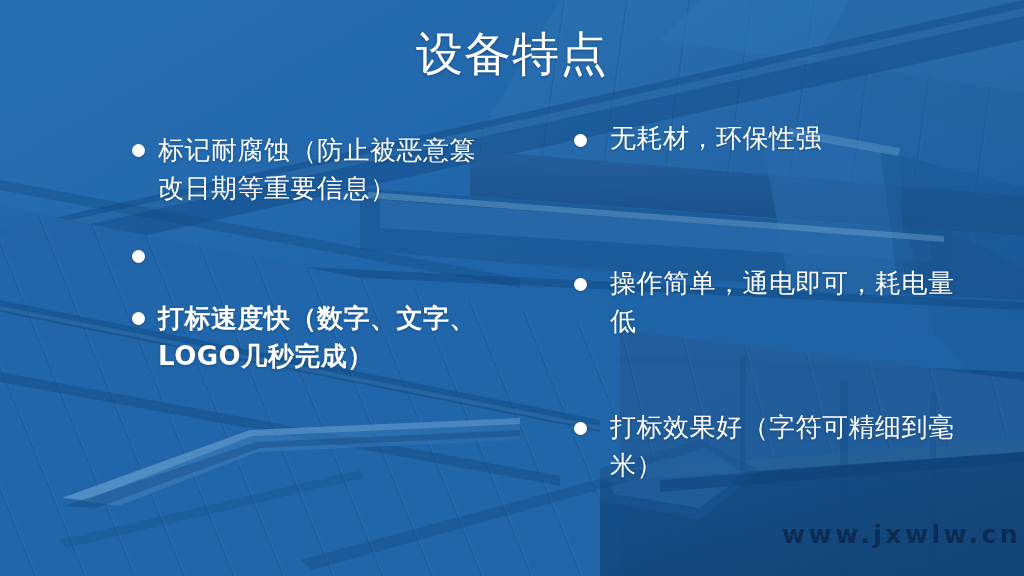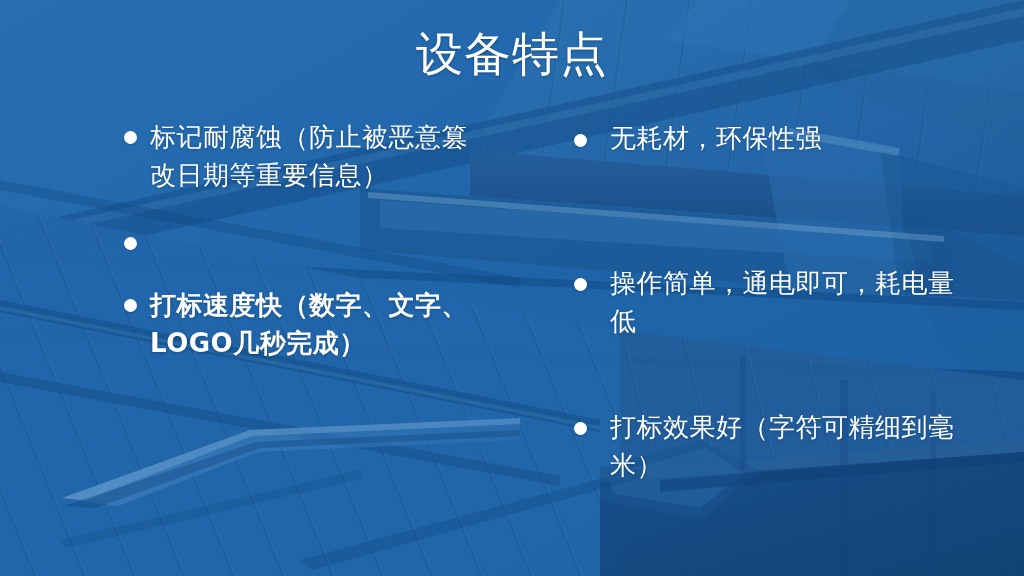--- a/index.html
+++ b/index.html
@@ -35,21 +35,21 @@
     font-weight: 400;
     text-shadow: 0 1px 3px rgba(8,45,85,0.45);
     white-space: nowrap;
   }
 
   
   .col {
     position: absolute;
     top: 118px;
   }
-  .col-left  { left: 124px;  width: 360px; }
+  .col-left  { left: 132px;  width: 360px; margin-top: 13px; }
   .col-right { left: 568px;  width: 390px; }
 
   .bullet {
     position: relative;
     color: #ffffff;
     font-size: 26px;
     line-height: 38px;
     letter-spacing: 0.5px;
     text-shadow: 0 1px 3px rgba(8,45,85,0.40);
   }
@@ -224,14 +224,15 @@
     <div class="bullet b2">
       <span class="dot"></span>
       <span>操作简单，通电即可，耗电量低</span>
     </div>
     <div class="bullet b3">
       <span class="dot"></span>
       <span>打标效果好（字符可精细到毫米）</span>
     </div>
   </div>
 
+  <div class="watermark">www.jxwlw.cn</div>
 
 </div>
 
 </body></html>

